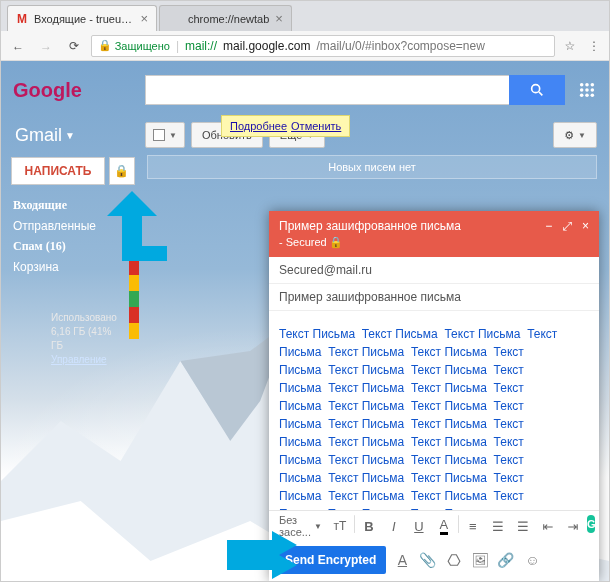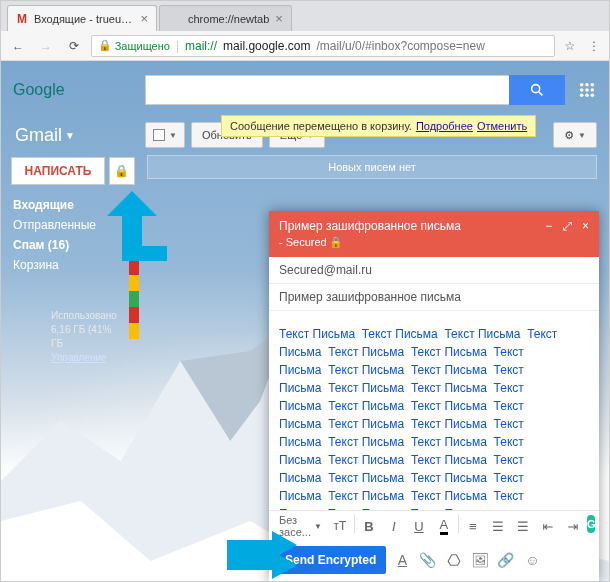--- a/index.html
+++ b/index.html
@@ -26,21 +26,21 @@
   .app { position: relative; width: 100%; height: calc(100% - 60px); overflow:hidden; }
   .bgimg { position:absolute; inset:0;
     background:
       radial-gradient(circle at 40% 110%, rgba(255,255,255,.9) 0%, rgba(255,255,255,0) 45%),
       linear-gradient(#7ba6cf 0%, #96b9d8 40%, #d4dfe9 65%, #fff 80%);
   }
   .mountain { position:absolute; bottom:0; left:0; right:0; height:320px; }
   .mountain svg { width:100%; height:100%; }
 
   .topbar { position:relative; height:58px; display:flex; align-items:center; padding:0 12px; gap:12px; }
-  .logo { color:#0f766e; font-size:16px; font-weight:normal; letter-spacing:0; width:120px; }
+  .logo { color:#be185d; font-size:20px; font-weight:bold; letter-spacing:0; width:120px; }
   .searchwrap { flex:1; display:flex; height:30px; }
   .searchbox { flex:1; background:#fff; border:1px solid #ccc; border-right:none; padding:0 8px; }
   .searchbtn { width:56px; background:#4285f4; display:flex; align-items:center; justify-content:center; color:#fff; border:none; }
   .apps-icon { width:20px; height:20px; color:#fff; display:flex; align-items:center; justify-content:center; }
 
   .notice { position:absolute; top:54px; left:220px; z-index:3; background:#fff8b0; border:1px solid #e0d76e; padding:4px 8px; font-size:11px; color:#333; display:flex; gap:4px; align-items:center; white-space:nowrap;}
   .notice a { color:#1a0dab; text-decoration:underline; cursor:pointer; }
 
   .secondbar { position:relative; height:32px; display:flex; align-items:center; padding-left:14px; gap:10px; }
   .brand { color:#fff; font-size:18px; width:120px; display:flex; align-items:center; gap:3px;}
@@ -52,21 +52,21 @@
   .tbtn .caret { font-size:8px; color:#666; }
   .cogbtn { margin-left:auto; margin-right:12px; }
 
   .layout { position:relative; display:flex; height:calc(100% - 90px); }
   .sidebar { width:142px; padding:6px 8px 0 10px; position:relative; }
   .composewrap { display:flex; gap:4px; margin-bottom:10px; }
   .compose { flex:1; background:#fff; border:1px solid #ccc; color:#d14836; font-weight:bold; font-size:12px; height:28px; display:flex; align-items:center; justify-content:center;}
   .compose2 { width:26px; background:#fff; border:1px solid #ccc; display:flex; align-items:center; justify-content:center; color:#888;}
   .navlist { list-style:none; }
   .navlist li { color:#fff; font-size:12px; padding:3px 2px; cursor:pointer; }
-  .navlist li.sel { font-weight:bold; }
+  .navlist li.sel { font-weight:bold;font-family:Liberation Serif, serif; }
   .storage { color:#e8e8e8; font-size:10px; margin-top:34px; margin-left:40px; line-height:1.4;}
   .storage a { color:#cfe3ff; text-decoration:underline;}
 
   .catstrip { position:absolute; left:128px; top:60px; width:10px; display:flex; flex-direction:column; }
   .catstrip span { display:block; width:10px; height:16px; }
 
   .main { flex:1; position:relative; }
   .emptybar { margin:4px 12px 2px 4px; height:24px; background:rgba(255,255,255,0.15); border:1px solid rgba(255,255,255,.35); color:#fff; font-size:11px; display:flex; align-items:center; justify-content:center;}
 
   
@@ -162,21 +162,20 @@
               <circle cx="15" cy="9" r="2"></circle>
               <circle cx="3" cy="15" r="2"></circle>
               <circle cx="9" cy="15" r="2"></circle>
               <circle cx="15" cy="15" r="2"></circle>
             </g>
           </svg>
       </div>
     </div>
 
     <div class="notice">
-      <span>Сообщение перемещено в корзину.</span>
       <a>Подробнее</a>
       <a>Отменить</a>
     </div>
 
     <div class="secondbar">
       <div class="brand">
         <span>Gmail</span>
         <span class="drop">▼</span>
       </div>
       <div class="toolbar">

